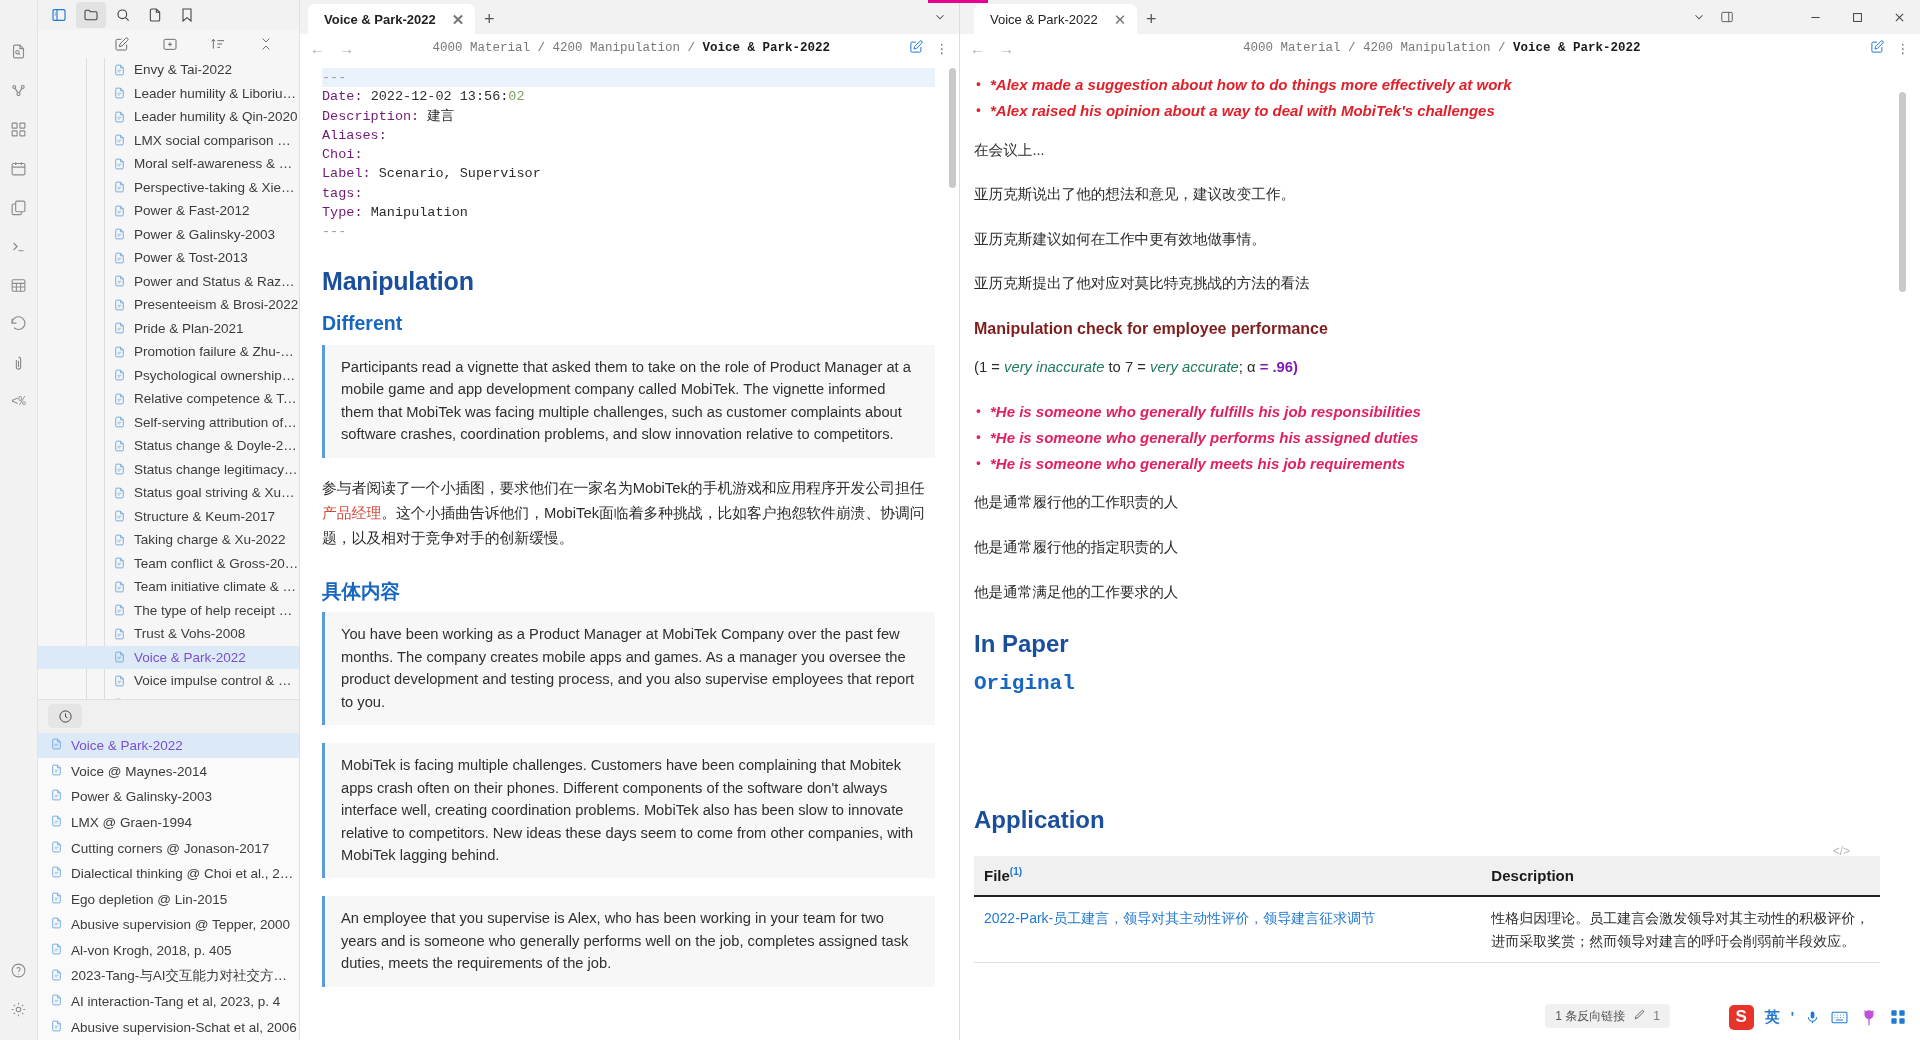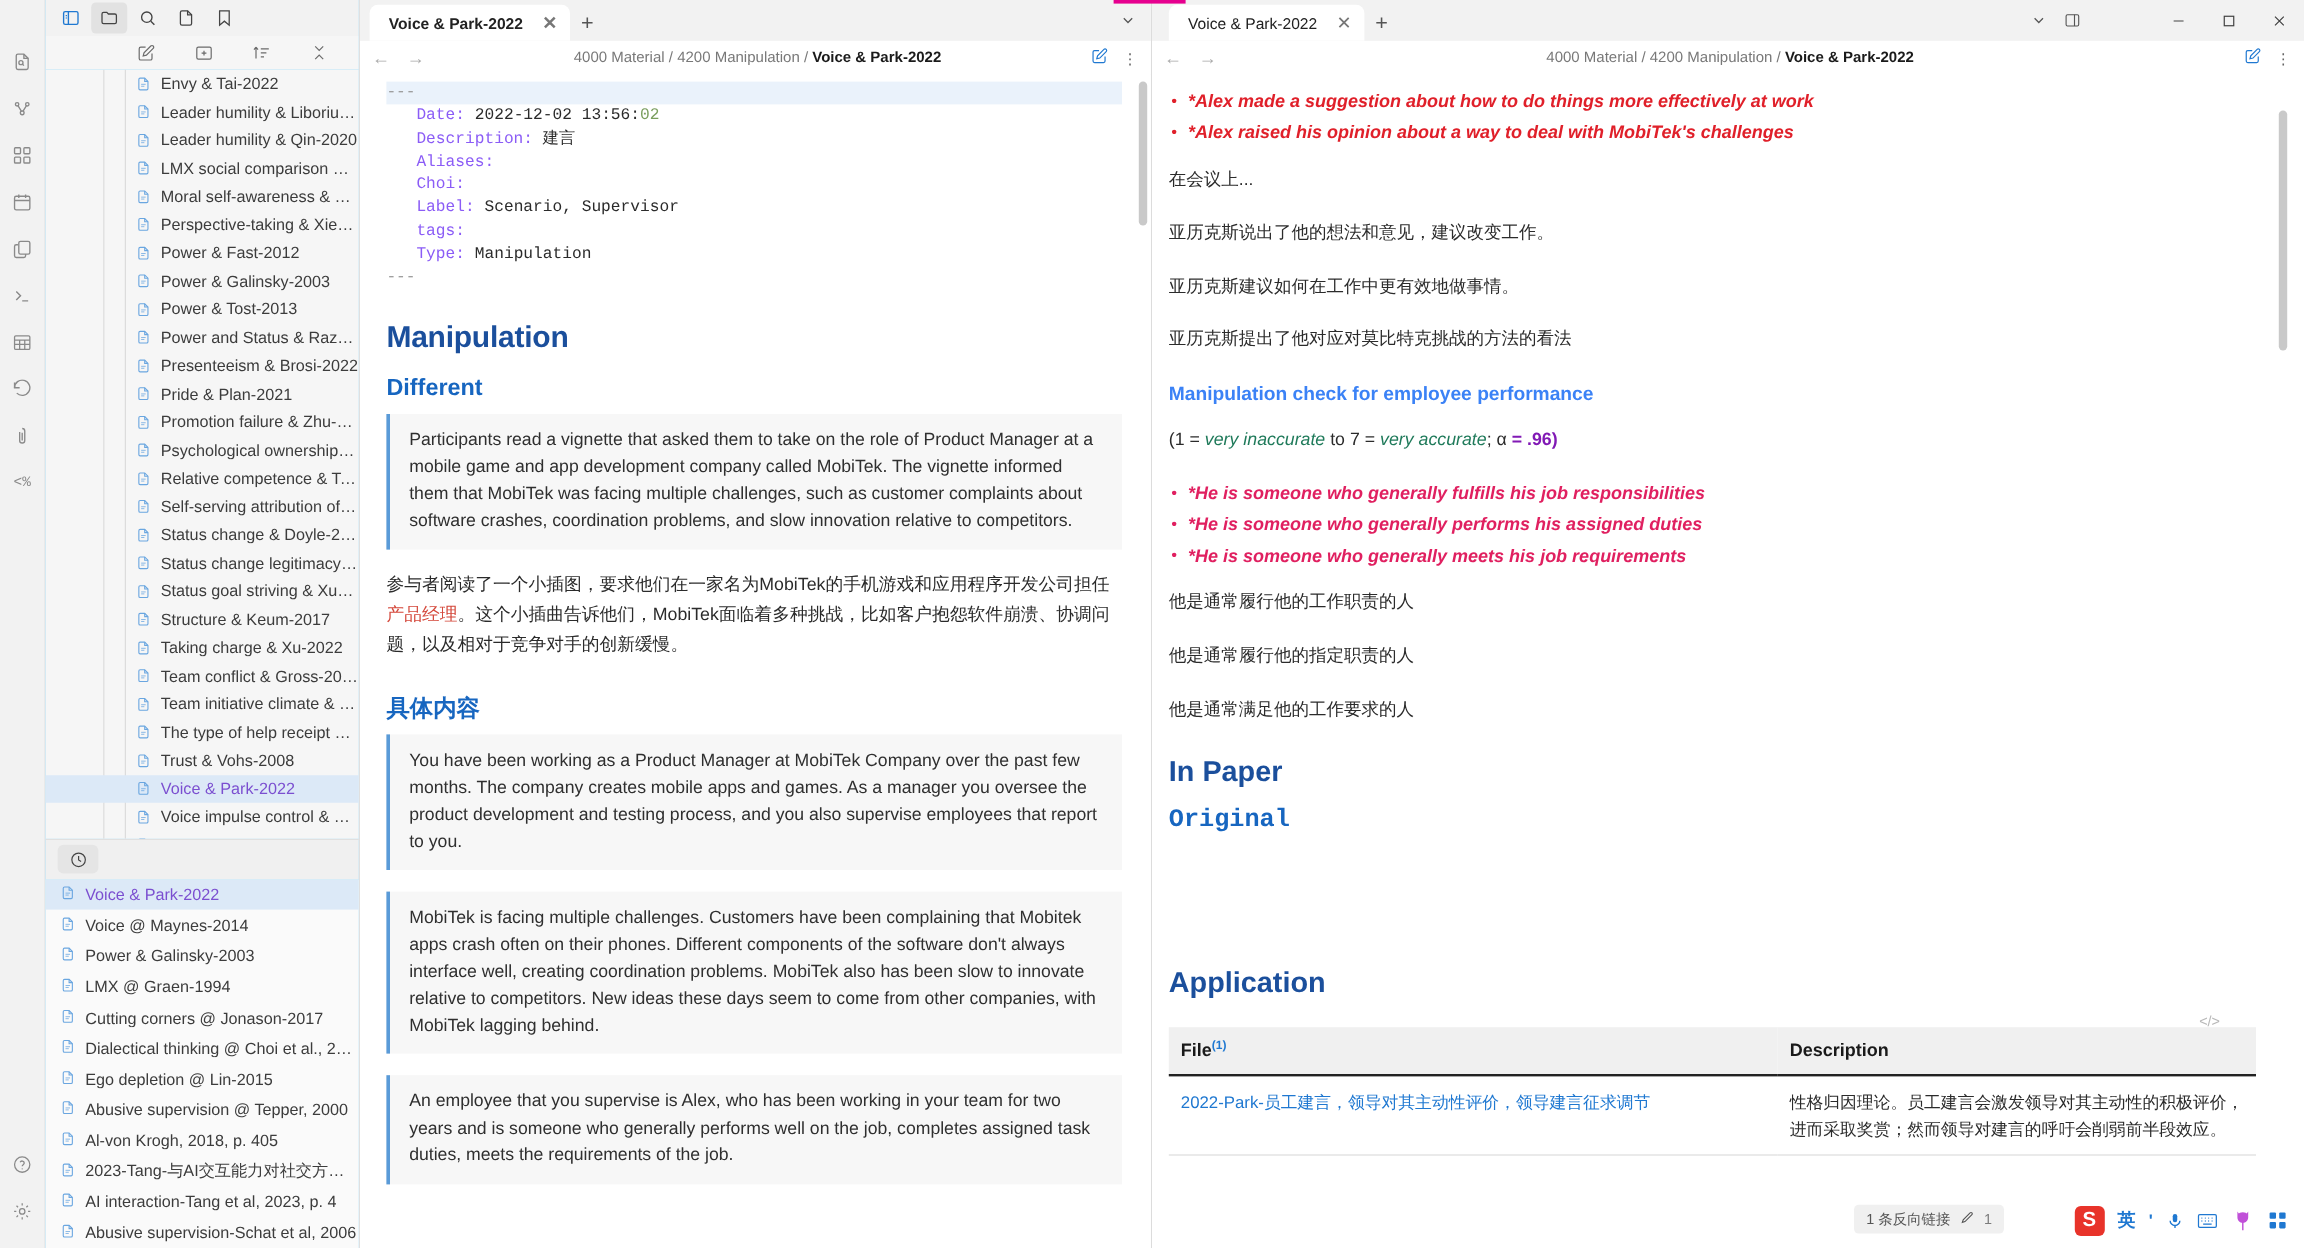--- a/index.html
+++ b/index.html
@@ -115,37 +115,37 @@
     width: 26px; height: 26px; display: flex; align-items: center; justify-content: center;
     color: #555; cursor: pointer; border-radius: 4px;
   }
 
   .crumbbar {
     height: 28px; background: #fff; display: flex; align-items: center;
     padding: 0 10px; gap: 10px; font-size: 12.5px;
   }
   .crumbbar .arrows { display: flex; gap: 14px; color: #aaa; }
   .crumbbar .arrows span { cursor: pointer; font-size: 15px; }
-  .crumb { margin: 12px auto; color: #787878; white-space: nowrap; }
+  .crumb { margin: 12px auto; color: #787878; white-space: nowrap; font-family: Liberation Mono, monospace; }
   .crumb b { color: #1a1a1a; }
   .crumbbar .right-ic { display: flex; gap: 12px; align-items: center; color: #1f78d1; }
   .crumbbar .right-ic .dots { color: #666; letter-spacing: 1px; }
 
   .docbody {
     flex: 1; background: #fff; overflow: hidden; position: relative;
     padding: 0 24px 0 22px; font-size: 15px; color: #2b2b2b; line-height: 1.55;
   }
   .scrollcol {
     position: absolute; right: 3px; width: 7px; background: #c9c9c9; border-radius: 4px;
   }
 
   
   .fm { font-family: "Liberation Mono", monospace; font-size: 13.5px; line-height: 1.43; padding-top: 6px; }
   .fm .sel { background: #eaf2fb; display: block; }
-  .fm .k { color: #8b5cf6; margin-left: 25px; }
+  .fm .k { color: #701a75; }
   .fm .v { color: #2b2b2b; }
   .fm .num { color: #7a9e5e; }
   .fm .dash { color: #9a9a9a; }
 
   h1.mdh {
     color: #1b4f9c; font-size: 25px; margin: 20px 0 2px; font-weight: bold;
     letter-spacing: -0.2px;
   }
   h2.mdh { color: #1766c0; font-size: 19.5px; margin: 8px 0 6px; font-weight: bold; }
   h2.mdh.cn { margin-top: 24px; }
@@ -164,21 +164,21 @@
   ul.redlist li {
     position: relative; padding-left: 16px; color: #e0202a; font-weight: bold;
     font-style: italic; font-size: 15px; line-height: 1.75;
   }
   ul.redlist li::before {
     content: "•"; position: absolute; left: 2px; color: #e0202a; font-size: 13px; top: 1px;
   }
   ul.pinklist li { color: #e02060; }
   ul.pinklist li::before { color: #e02060; }
   p.cnline { margin: 0 0 22px; font-size: 14.6px; color: #2b2b2b; }
-  h3.purple { color: #3b82f6; font-size: 16px; font-weight: bold; margin: 18px 0 14px; }
+  h3.purple { color: #7f1d1d; font-size: 16px; font-weight: bold; margin: 18px 0 14px; }
   p.scale { font-size: 14.8px; margin-bottom: 20px; color: #2b2b2b; }
   p.scale i { color: #1f7a5a; font-style: italic; }
   p.scale b { color: #8119b5; font-weight: bold; }
   h1.rtitle { color: #1b4f9c; font-size: 24px; font-weight: bold; margin: 22px 0 0; }
   h2.rsub { color: #1766c0; font-size: 21px; font-weight: bold; margin: 6px 0 0; font-family: Liberation Mono, monospace; }
   h1.rapp { color: #1b4f9c; font-size: 24px; font-weight: bold; margin: 0 0 18px; }
 
   table.filetable { border-collapse: collapse; width: 100%; font-size: 14px; }
   table.filetable th {
     text-align: left; padding: 8px 10px; font-size: 15px; color: #1a1a1a;

